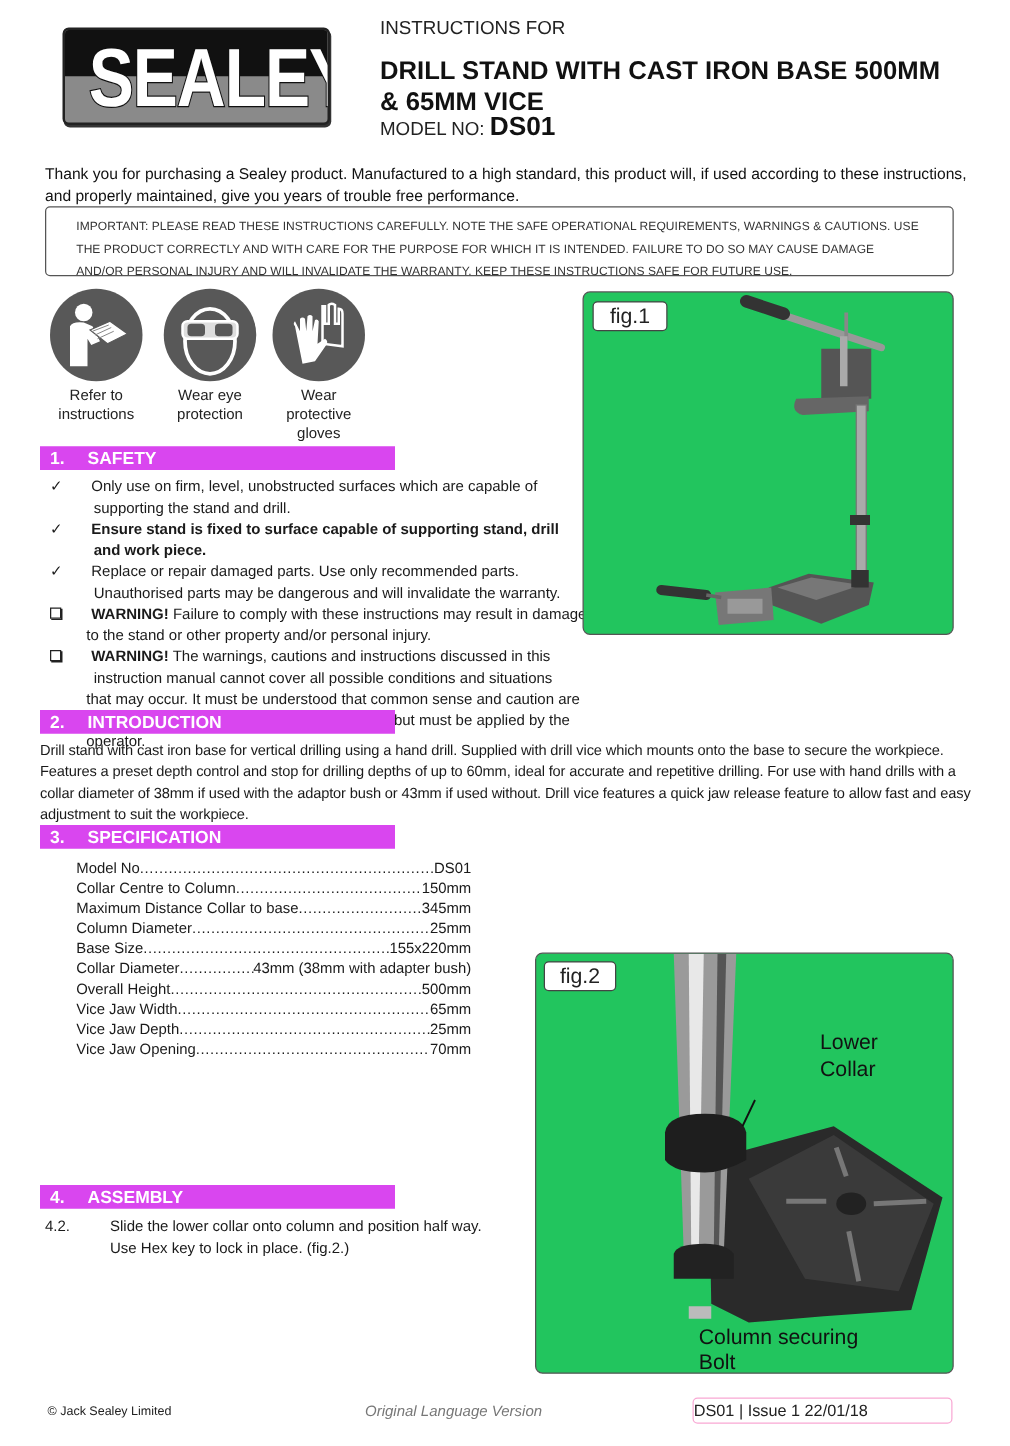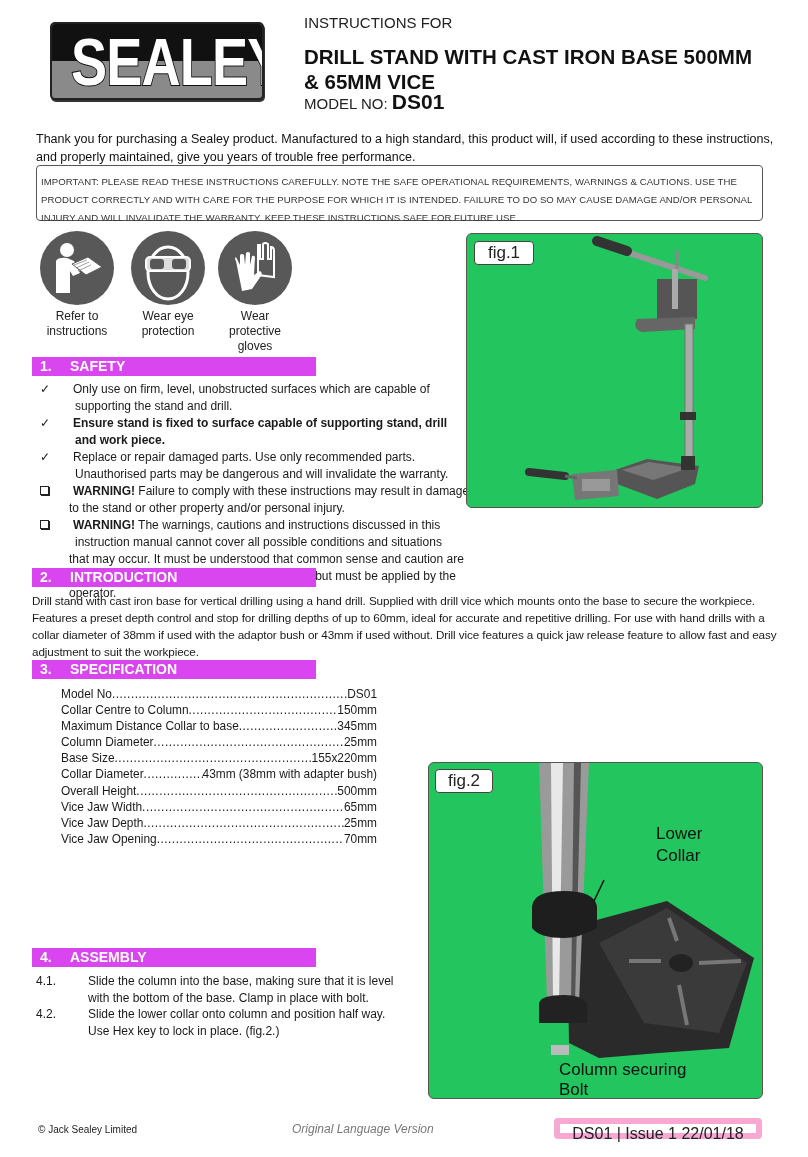--- a/index.html
+++ b/index.html
@@ -12,21 +12,21 @@
   .logo .top { position: absolute; left: 0; top: 0; width: 100%; height: 50%; background: #111; }
   .logo .txt { position: absolute; left: 0; top: 2px; width: 100%; text-align: center; font-family: "Liberation Sans", sans-serif; font-weight: bold; font-size: 66px; letter-spacing: -1px; color: #fff; line-height: 72px; transform: scaleX(0.82); -webkit-text-stroke: 2px #111; paint-order: stroke fill; }
 
   .instr-for { left: 304px; top: 14px; font-size: 15px; color: #222; }
   .title { left: 304px; top: 44px; font-size: 20.5px; font-weight: bold; line-height: 25px; color: #111; width: 480px; }
   .model { left: 304px; top: 90px; font-size: 15px; color: #222; text-align: center; }
   .model b { font-size: 21px; font-weight: bold; color: #111; }
 
   .thanks { left: 36px; top: 130px; width: 740px; font-size: 12.5px; font-weight: normal; line-height: 18px; color: #111; }
 
-  .important { left: 36px; top: 165px; width: 727px; height: 56px; border: 1px solid #555; border-radius: 4px; padding: 7px 4px; font-size: 9.6px; line-height: 18px; color: #333; letter-spacing: 0.05px; }
+  .important { left: 36px; top: 165px; width: 727px; height: 56px; border: 1px solid #555; border-radius: 4px; padding: 7px 24px; font-size: 9.6px; line-height: 18px; color: #333; letter-spacing: 0.05px; }
 
   
   .icon-box { top: 231px; width: 76px; text-align: center; }
   .icon-circle { width: 74px; height: 74px; border-radius: 50%; background: #585858; margin: 0 auto; position: relative; overflow: hidden; }
   .icon-label { font-size: 12px; line-height: 15px; color: #222; margin-top: 4px; }
 
   
   .sec { left: 32px; width: 284px; height: 19px; background: #d946ef; color: #fff; font-weight: bold; font-size: 14px; line-height: 19px; padding-left: 8px; }
   .sec .num { display: inline-block; width: 30px; }
 
@@ -58,21 +58,21 @@
   .fig1 { left: 466px; top: 233px; width: 297px; height: 275px; }
   .fig2 { left: 428px; top: 762px; width: 335px; height: 337px; }
   .fig-tag { position: absolute; left: 7px; top: 7px; width: 60px; height: 24px; border: 1px solid #444; border-radius: 4px; font-size: 17px; line-height: 22px; text-align: center; color: #222; background: #fff; }
   .fig2 .fig-tag { left: 6px; top: 6px; width: 58px; }
 
   .callout { position: absolute; font-size: 17px; line-height: 22px; color: #111; }
 
   
   .foot-left { left: 38px; top: 1124px; font-size: 10px; color: #222; }
   .foot-mid { left: 292px; top: 1122px; font-size: 12px; font-style: italic; color: #777; }
-  .foot-box { left: 554px; top: 1118px; width: 208px; height: 21px; border: 6px solid #f9a8d4; border-radius: 4px; text-align: center; font-size: 16px; line-height: 19px; color: #222; }
+  .foot-box { left: 554px; top: 1118px; width: 208px; height: 21px; border: 1px solid #f9a8d4; border-radius: 4px; text-align: left; font-size: 13px; line-height: 19px; color: #222; }
 </style>
 </head>
 <body>
 
 <div class="abs logo">
   <div class="top"></div>
   <div class="txt">SEALEY</div>
 </div>
 
 <div class="abs instr-for">INSTRUCTIONS FOR</div>
@@ -225,25 +225,20 @@
       <span class="dots"></span>
       <span class="v">70mm</span>
     </div>
 </div>
 
 <div class="abs sec" style="top:948px;">
   <span class="num">4.</span><span>ASSEMBLY</span>
 </div>
 <div class="abs assembly">
   <div class="step">
-    <span class="sn">4.1.</span>
-    <div>Slide the column into the base, making sure that it is level</div>
-    <div>with the bottom of the base. Clamp in place with bolt.</div>
-  </div>
-  <div class="step">
     <span class="sn">4.2.</span>
     <div>Slide the lower collar onto column and position half way.</div>
     <div>Use Hex key to lock in place. (fig.2.)</div>
   </div>
 </div>
 
 <div class="abs fig fig1">
   <svg class="abs" style="left:0;top:0;" width="297" height="275" viewBox="0 0 297 275">
 
     <line x1="135" y1="10" x2="238" y2="44" stroke="#999" stroke-width="6" stroke-linecap="round"></line>

